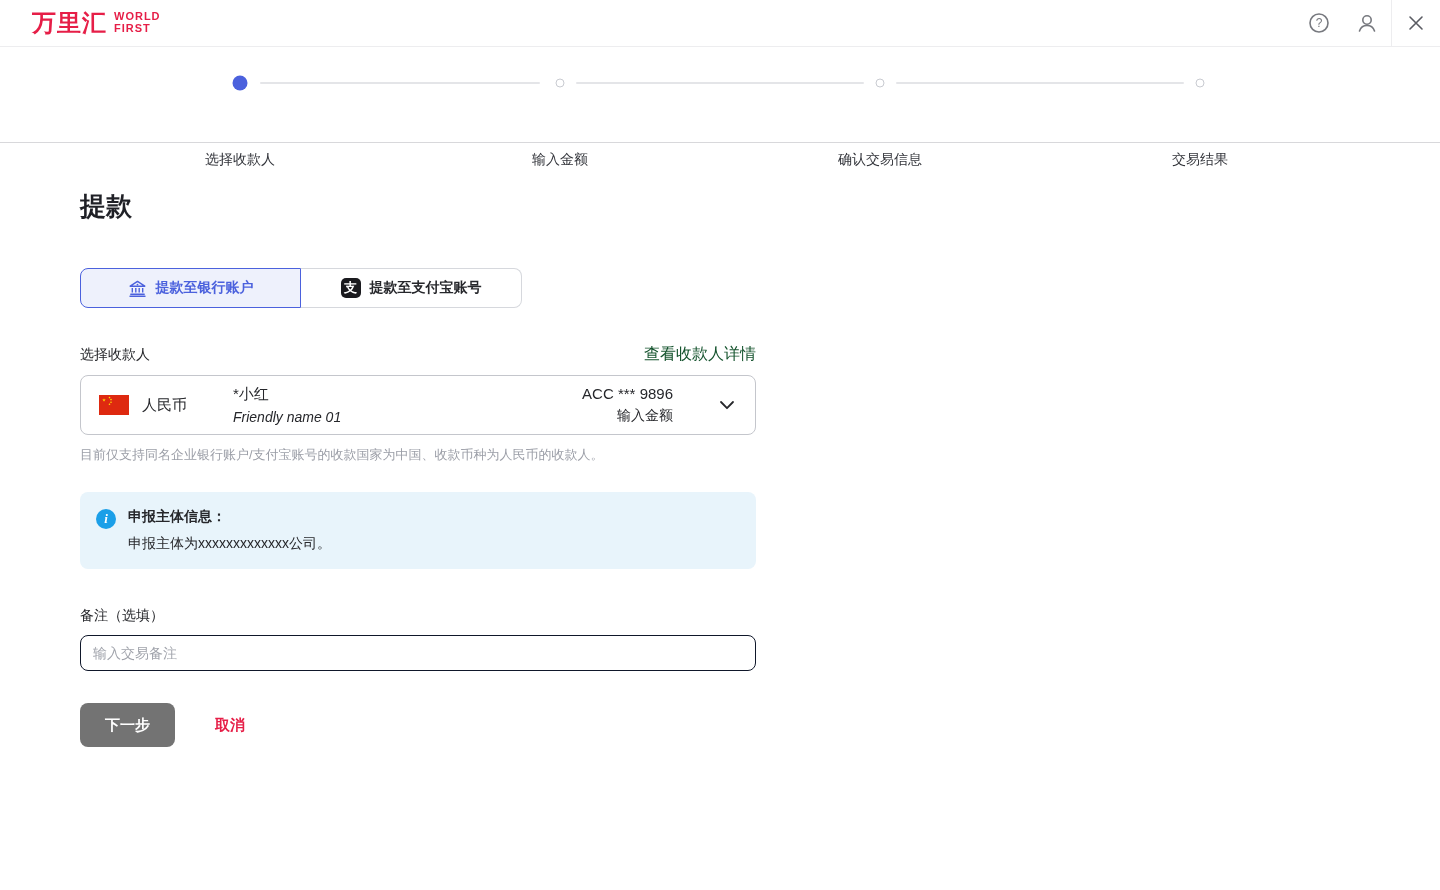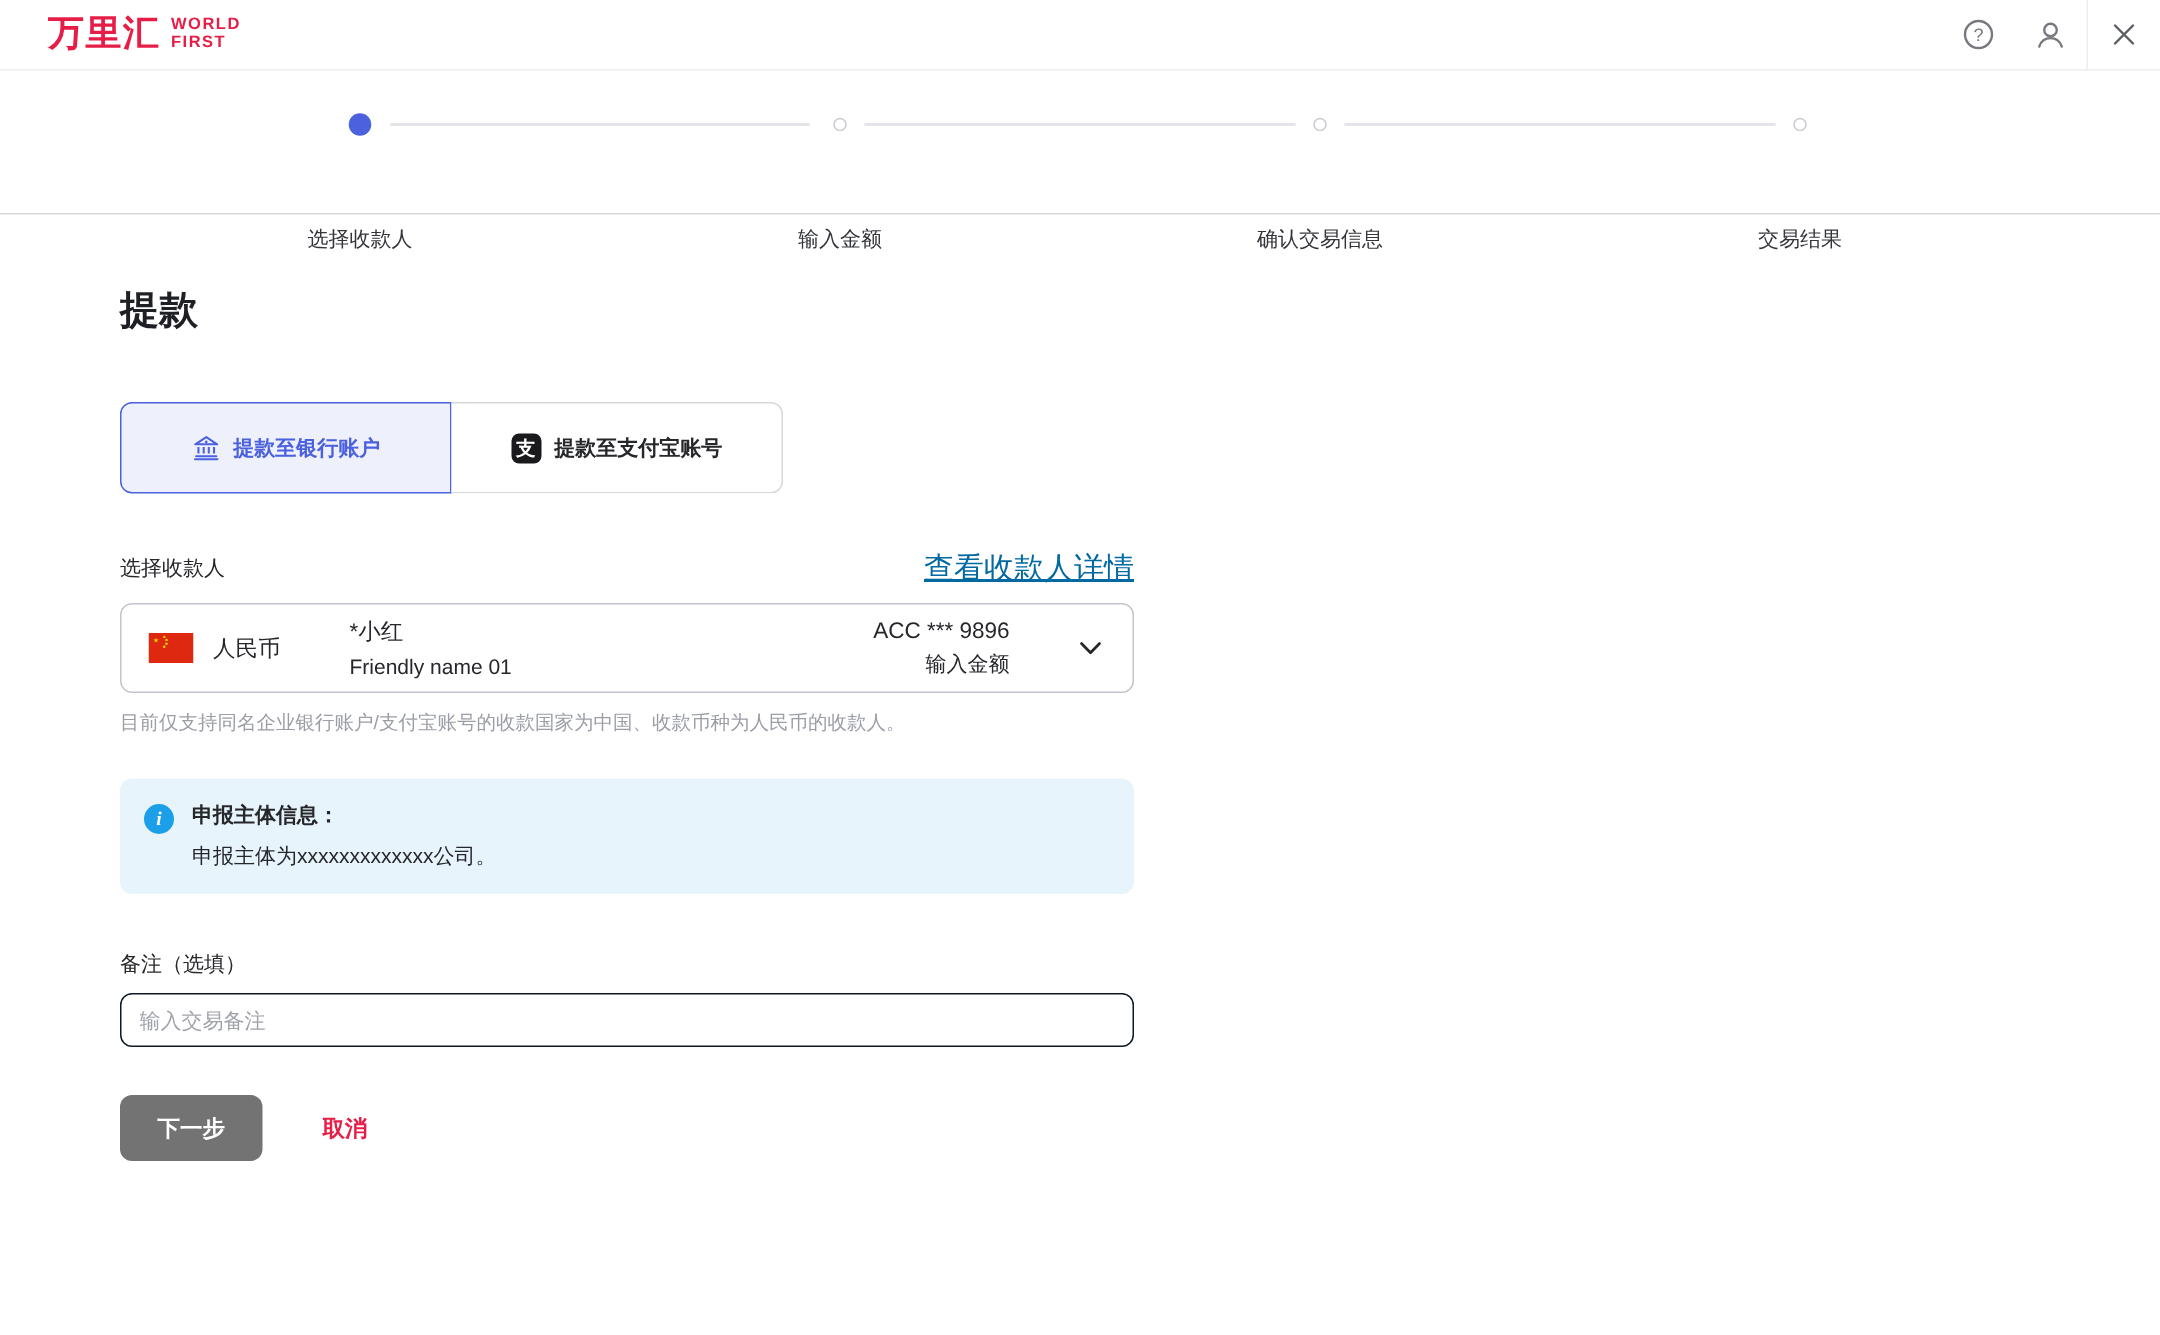--- a/index.html
+++ b/index.html
@@ -25,37 +25,37 @@
   .step-line { position:absolute; top:35px; height:1.5px; background:#E4E5E8; border-radius:1px; }
   .line-1 { left:calc(12.5% + 20px); width:calc(25% - 40px); }
   .line-2 { left:calc(37.5% + 16px); width:calc(25% - 32px); }
   .line-3 { left:calc(62.5% + 16px); width:calc(25% - 32px); }
 
   
   .content { padding:46px 80px 0 80px; }
   .page-title { font-size:26px; font-weight:bold; color:#1F2026; }
 
   .tabs { display:flex; margin-top:44px; }
-  .tab { height:61px; display:flex; align-items:center; justify-content:center; gap:9px; font-size:14px; cursor:pointer; padding:0 31px; min-width:221px; }
+  .tab { height:40px; display:flex; align-items:center; justify-content:center; gap:9px; font-size:14px; cursor:pointer; padding:0 31px; min-width:221px; }
   .tab-selected { background:#EEF1FC; border:1px solid #4B61DD; color:#4B61DD; border-radius:8px 0 0 8px; font-weight:bold; }
   .tab-idle { background:#fff; border:1px solid #D6D8DD; border-left:none; color:#26272B; border-radius:0 8px 8px 0; font-weight:bold; }
   .alipay-badge { width:20px; height:20px; background:#1A1A1E; color:#fff; border-radius:5px; display:flex; align-items:center; justify-content:center; font-size:13px; font-weight:bold; }
 
   .form-col { width:676px; }
 
   .recipient-row { display:flex; align-items:center; margin-top:36px; }
   .field-label { font-size:14px; color:#26272B; }
-  .details-link { margin-left:auto; font-size:20px; color:#0369a1; text-decoration:underline; cursor:pointer; }
+  .details-link { margin-left:auto; font-size:16px; color:#14532d; cursor:pointer; }
 
   .recipient-select { margin-top:10px; height:60px; border:1px solid #C4C6CC; border-radius:8px; display:flex; align-items:center; padding:12px 18px; cursor:pointer; background:#fff; }
   .flag { width:30px; height:20px; flex:0 0 auto; }
   .currency { margin-left:13px; font-size:15px; color:#26272B; }
   .recipient-names { margin-left:46px; display:flex; flex-direction:column; gap:5px; }
   .recipient-name { font-size:15px; color:#26272B; }
-  .recipient-friendly { font-size:14px; color:#26272B; }
+  .recipient-friendly { font-size:14px; color:#26272B;font-style:italic; }
   .recipient-acct { margin-left:auto; margin-right:44px; display:flex; flex-direction:column; gap:5px; text-align:right; }
   .acct-no { font-size:15px; color:#26272B; }
   .bank-name { font-size:14px; color:#26272B; }
 
   .helper-text { margin-top:11px; font-size:13px; color:#9B9EA7; }
 
   .info-box { margin-top:28px; background:#E8F4FB; border-radius:8px; padding:16px 16px; display:flex; }
   .info-icon { width:20px; height:20px; border-radius:50%; background:#1B9FE8; color:#fff; font-size:13px; font-weight:bold; display:flex; align-items:center; justify-content:center; flex:0 0 auto; margin-top:1px; font-family:"Liberation Serif","DejaVu Serif",serif; font-style:italic; }
   .info-body { margin-left:12px; }
   .info-title { font-size:14px; font-weight:bold; color:#26272B; }

